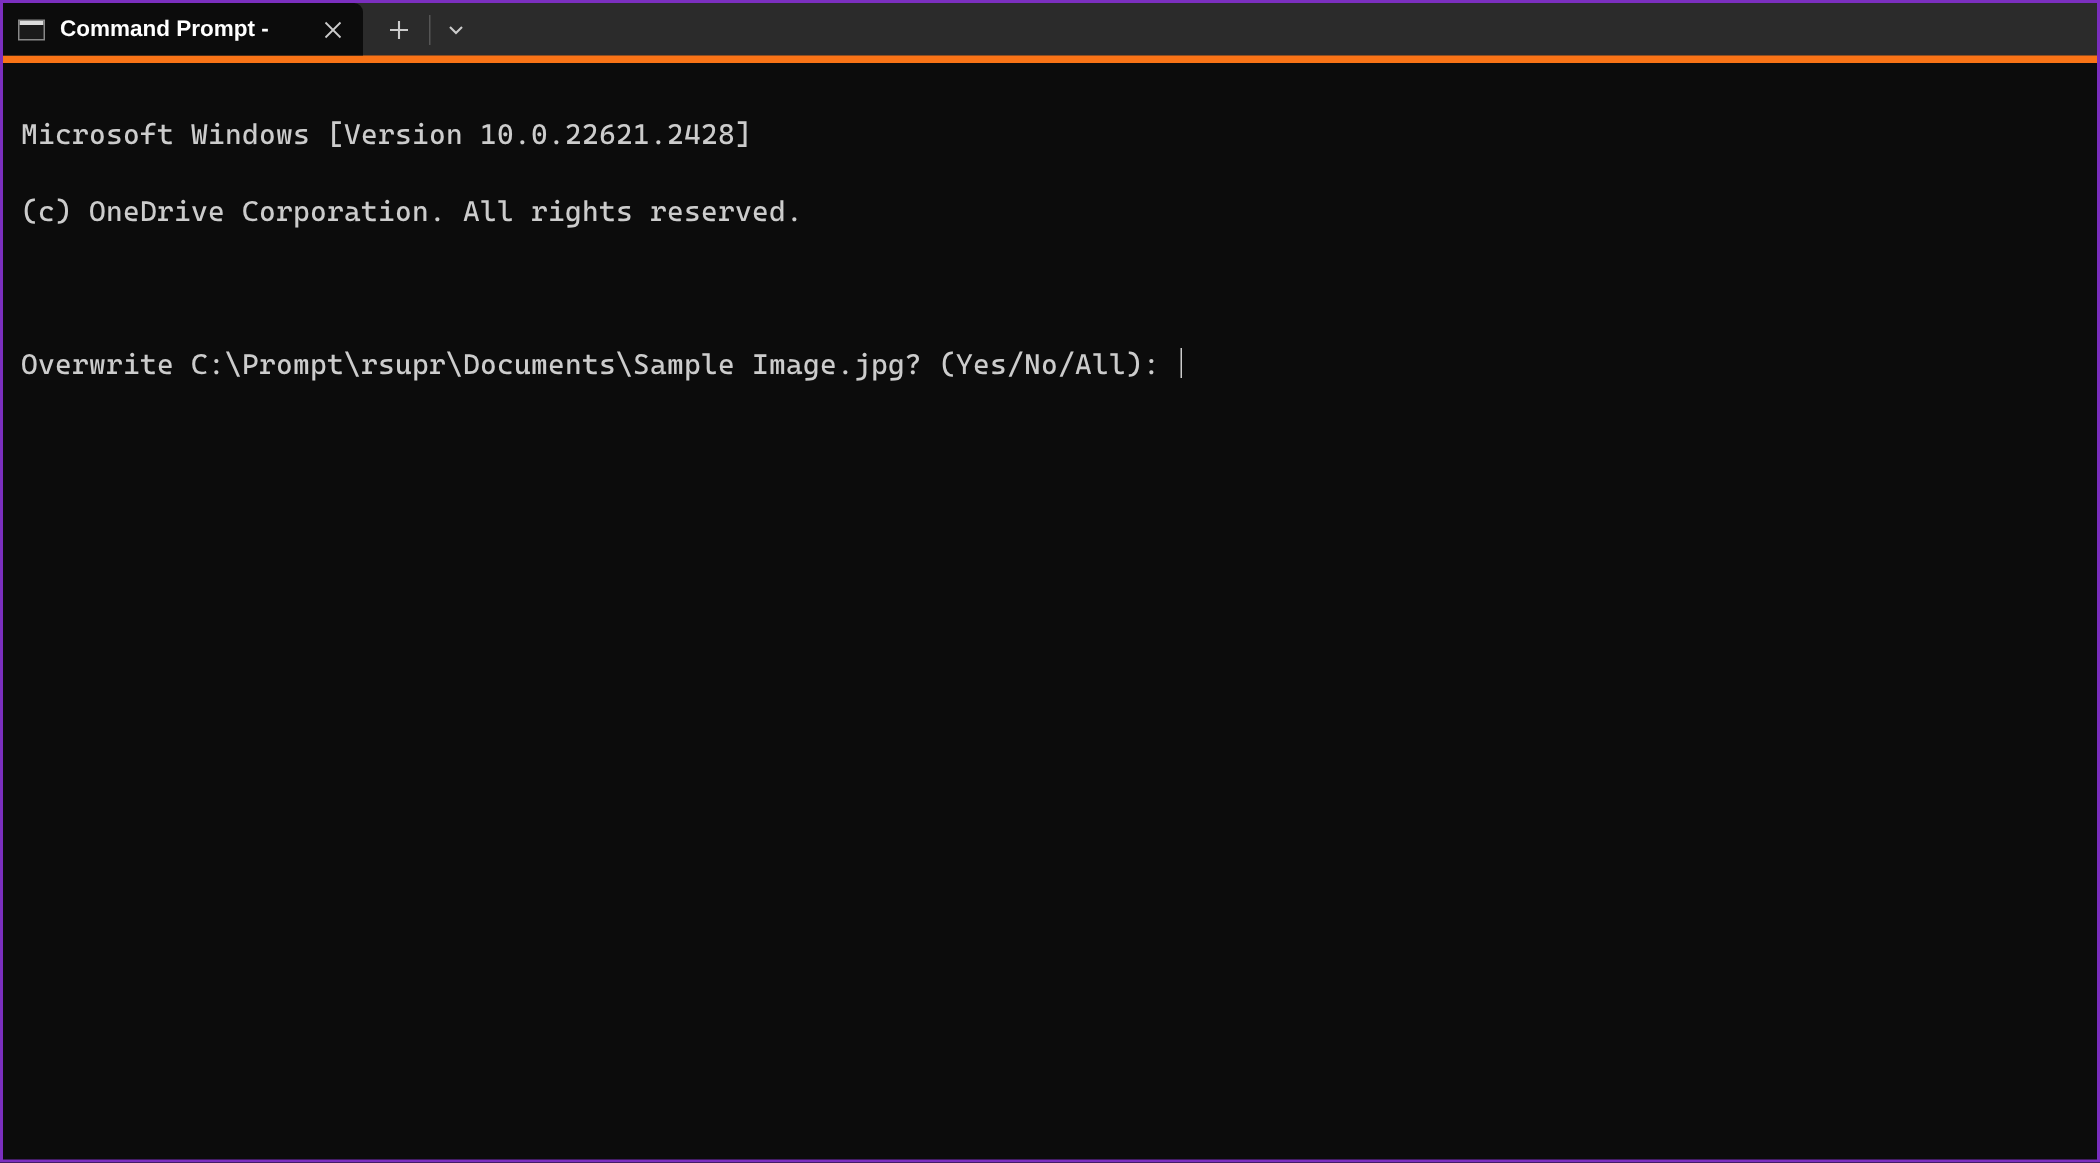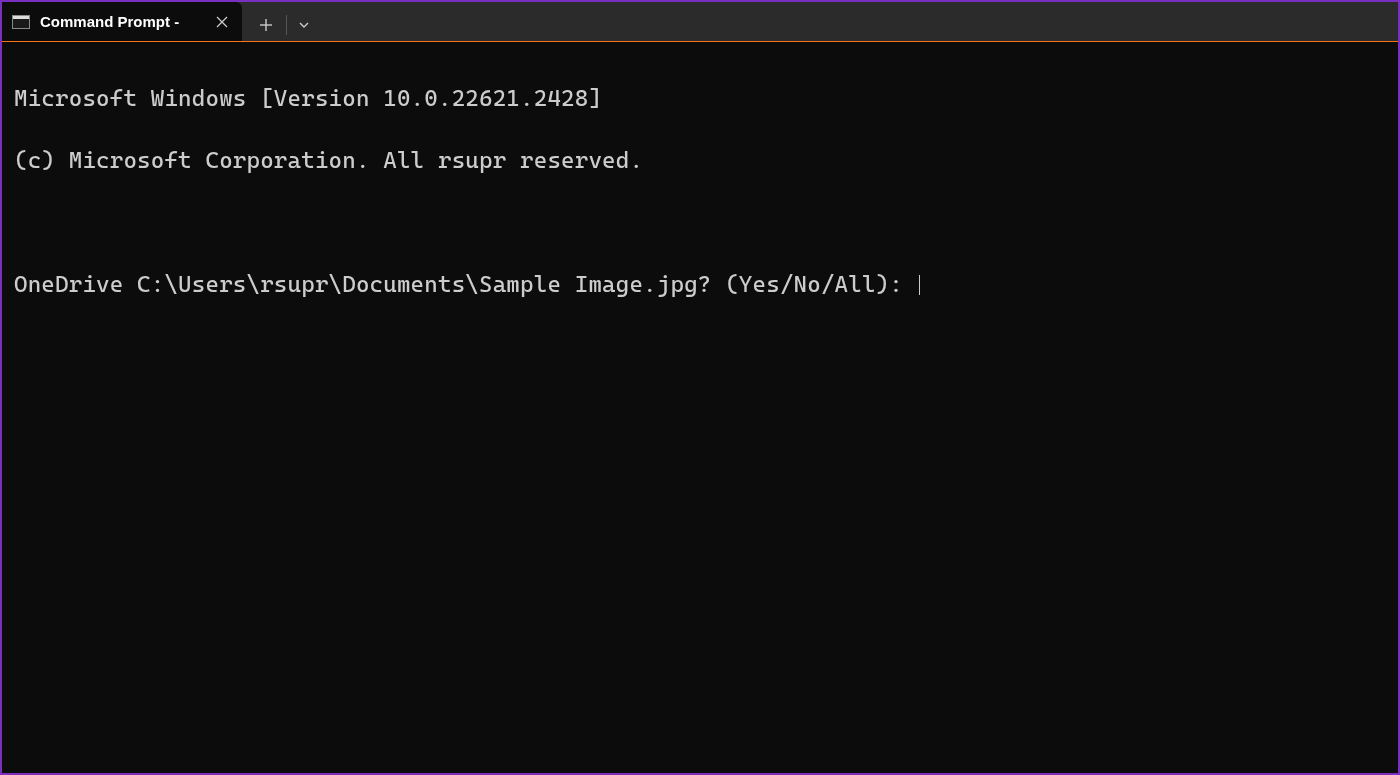--- a/index.html
+++ b/index.html
@@ -12,22 +12,22 @@
     height: 775px;
     background: #0c0c0c;
     border: 2px solid #7b2fbf;
     font-family: Consolas, 'Courier New', monospace;
     overflow: hidden;
   }
   .titlebar {
     height: 40px;
     background: #2b2b2b;
     display: flex;
-    align-items: flex-end;
-    border-bottom: 1px solid #f97316;
+    align-items: center;
+    border-bottom: 5px solid #f97316;
   }
   .tab {
     display: flex;
     align-items: center;
     background: #0c0c0c;
     border-top-right-radius: 6px;
     padding: 0 8px 0 10px;
     gap: 10px;
     min-width: 240px;
     height: 100%;
@@ -85,21 +85,21 @@
     display: flex;
     align-items: center;
     justify-content: center;
     color: #cccccc;
     cursor: pointer;
     border-radius: 3px;
   }
   .terminal-content {
     padding: 10px 12px;
     color: #cccccc;
-    font-size: 23px;
+    font-size: 19px;
     line-height: 1.35;
     white-space: pre;
     font-family: 'Cascadia Mono', Consolas, 'Courier New', monospace;
     letter-spacing: 0.2px;
     height: calc(100% - 40px);
     overflow: hidden;
   }
   .terminal-line {
     display: block;
   }
@@ -141,17 +141,17 @@
     <div class="dropdown-btn">
       <svg width="12" height="8" viewBox="0 0 12 8">
         <polyline points="2,2 6,6 10,2" fill="none" stroke="#cccccc" stroke-width="1.4"></polyline>
       </svg>
     </div>
   </div>
 </div>
 
 <div class="terminal-content">
 <span class="terminal-line">Microsoft Windows [Version 10.0.22621.2428]</span>
-<span class="terminal-line">(c) Microsoft Corporation. All rsupr reserved.</span>
+<span class="terminal-line">(c) OneDrive Corporation. All rights reserved.</span>
 <span class="terminal-line"></span>
 <span class="terminal-line"></span>
-<span class="terminal-line"><span>OneDrive C:\Users\rsupr\Documents\Sample Image.jpg? (Yes/No/All): </span><span class="cursor"></span></span>
+<span class="terminal-line"><span>Overwrite C:\Prompt\rsupr\Documents\Sample Image.jpg? (Yes/No/All): </span><span class="cursor"></span></span>
 </div>
 
 </body></html>

